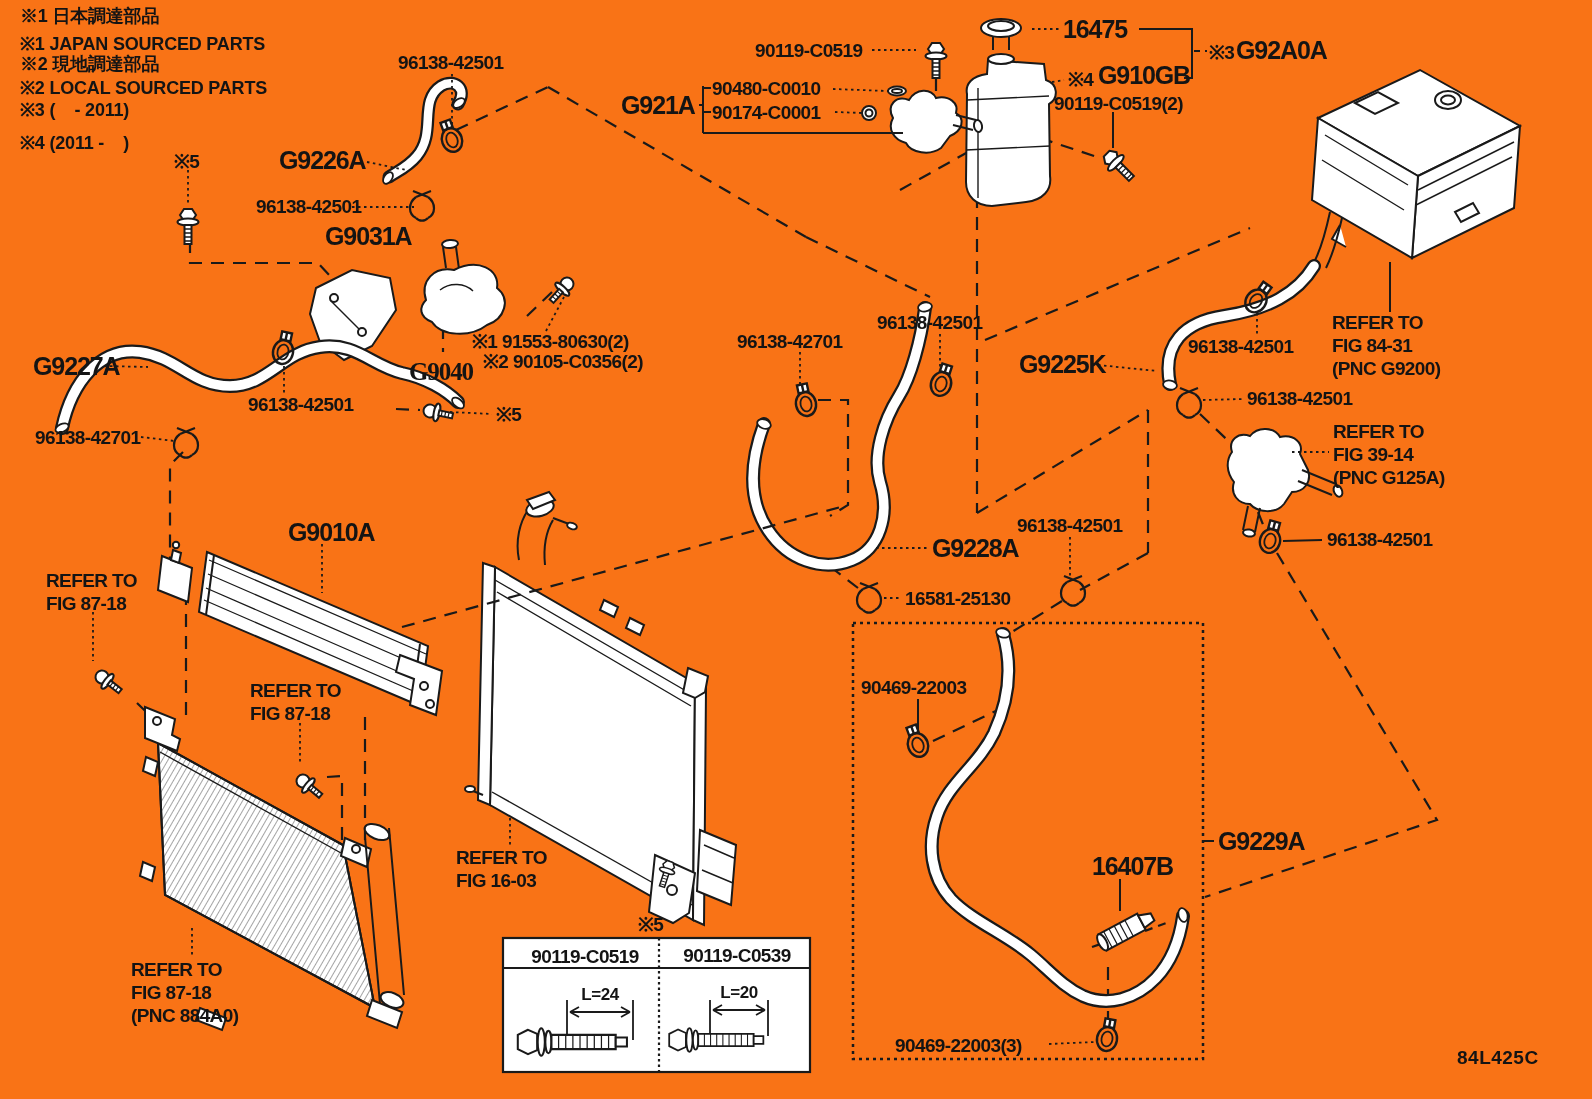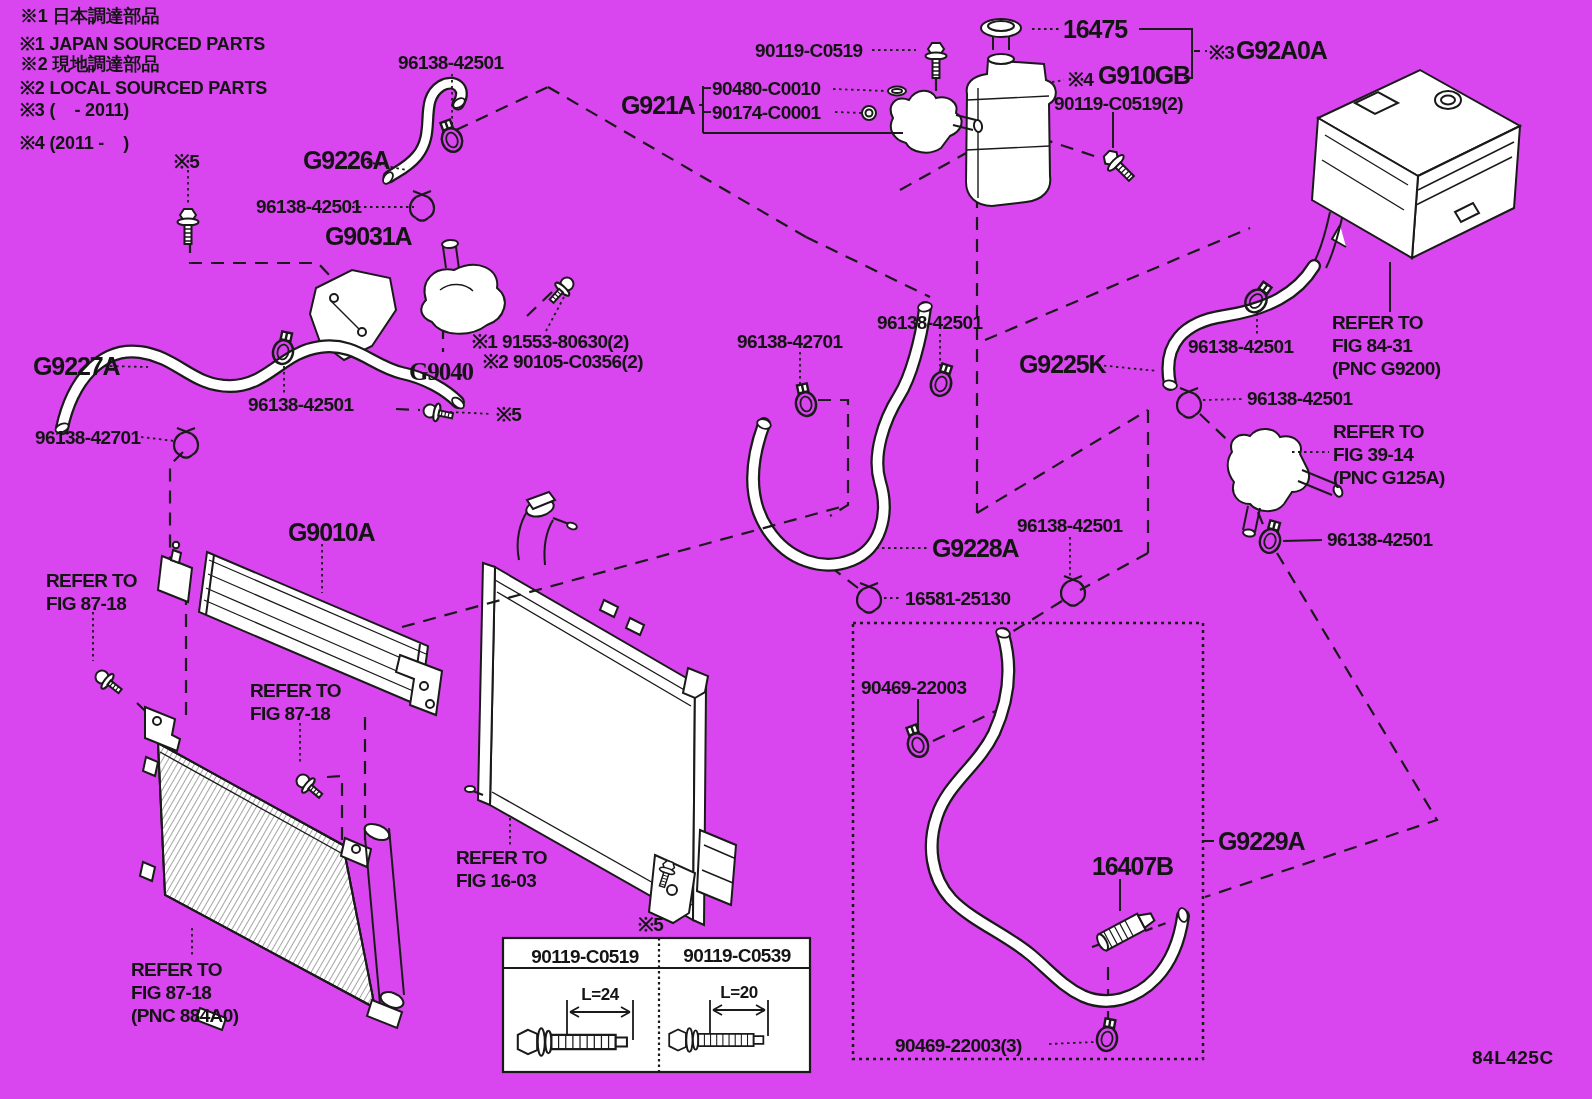--- a/index.html
+++ b/index.html
@@ -1,16 +1,16 @@
 <!DOCTYPE html>
 <html><head>
 <meta charset="utf-8">
 <style>
   html,body{margin:0;padding:0;background:#fff;}
-  #stage{position:relative;width:1592px;height:1099px;background:#d946ef;overflow:hidden;
+  #stage{position:relative;width:1592px;height:1099px;background:#f97316;overflow:hidden;
          font-family:"Liberation Sans",sans-serif;color:#141414;}
   #lineart{position:absolute;left:0;top:0;}
   .lbl{position:absolute;font:700 19px "Liberation Sans",sans-serif;letter-spacing:-0.6px;
        color:#141414;transform:translateY(-50%);white-space:pre;line-height:1;}
   .lbl.big{font-size:25px;letter-spacing:-1.1px;}
   .legend-line{position:absolute;left:20px;font:700 18px "Liberation Sans",sans-serif;
        letter-spacing:-0.2px;color:#141414;transform:translateY(-50%);white-space:pre;line-height:1;}
   .tbl-part{position:absolute;transform:translate(-50%,-50%);font:700 19px "Liberation Sans",sans-serif;
        letter-spacing:-0.6px;white-space:pre;}
   .tbl-len{position:absolute;transform:translate(-50%,-50%);font:700 17px "Liberation Sans",sans-serif;
@@ -336,21 +336,21 @@
 <div id="legend-layer">
       <div class="legend-line" style="top: 16px;">※1 日本調達部品</div>
       <div class="legend-line" style="top: 44px; text-align: right;">※1 JAPAN SOURCED PARTS</div>
       <div class="legend-line" style="top: 64px;">※2 現地調達部品</div>
       <div class="legend-line" style="top: 88px;">※2 LOCAL SOURCED PARTS</div>
       <div class="legend-line" style="top: 110px;">※3 (    - 2011)</div>
       <div class="legend-line" style="top: 131px; margin-top: 12px;">※4 (2011 -    )</div>
     </div>
 <div id="labels-layer">
       <div class="lbl" style="left: 398px; top: 62px;">96138-42501</div>
-      <div class="lbl big" style="left: 303px; top: 160px;">G9226A</div>
+      <div class="lbl big" style="left: 279px; top: 160px;">G9226A</div>
       <div class="lbl" style="left: 256px; top: 206px;">96138-42501</div>
       <div class="lbl big" style="left: 325px; top: 236px;">G9031A</div>
       <div class="lbl big" style="left: 33px; top: 366px;">G9227A</div>
       <div class="lbl" style="left: 248px; top: 404px;">96138-42501</div>
       <div class="lbl big" style="left: 409px; top: 371px; font-family: Liberation Serif, serif;">G9040</div>
       <div class="lbl" style="left: 472px; top: 341px;">※1 91553-80630(2)</div>
       <div class="lbl" style="left: 483px; top: 361px;">※2 90105-C0356(2)</div>
       <div class="lbl" style="left: 35px; top: 437px;">96138-42701</div>
       <div class="lbl" style="left: 174px; top: 161px;">※5</div>
       <div class="lbl" style="left: 496px; top: 414px;">※5</div>
@@ -393,15 +393,15 @@
       <div class="lbl" style="left: 1332px; top: 368px;">(PNC G9200)</div>
       <div class="lbl" style="left: 1333px; top: 431px;">REFER TO</div>
       <div class="lbl" style="left: 1333px; top: 454px;">FIG 39-14</div>
       <div class="lbl" style="left: 1333px; top: 477px;">(PNC G125A)</div>
     </div>
 
 <div class="tbl-part" style="left:585px;top:957px;">90119-C0519</div>
 <div class="tbl-part" style="left:737px;top:956px;">90119-C0539</div>
 <div class="tbl-len" style="left:600px;top:995px;">L=24</div>
 <div class="tbl-len" style="left:739px;top:993px;">L=20</div>
-<div class="code" style="left:1457px;top:1058px;margin-left:15px;">84L425C</div>
+<div class="code" style="left:1457px;top:1058px;">84L425C</div>
 
 </div>
 
 </body></html>

